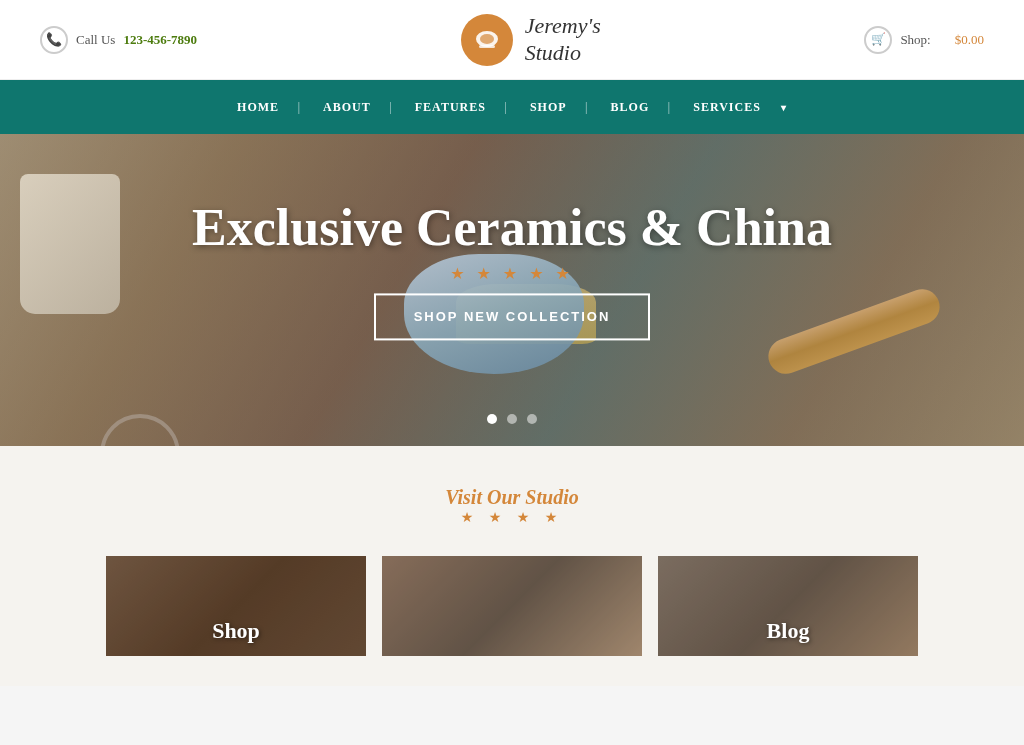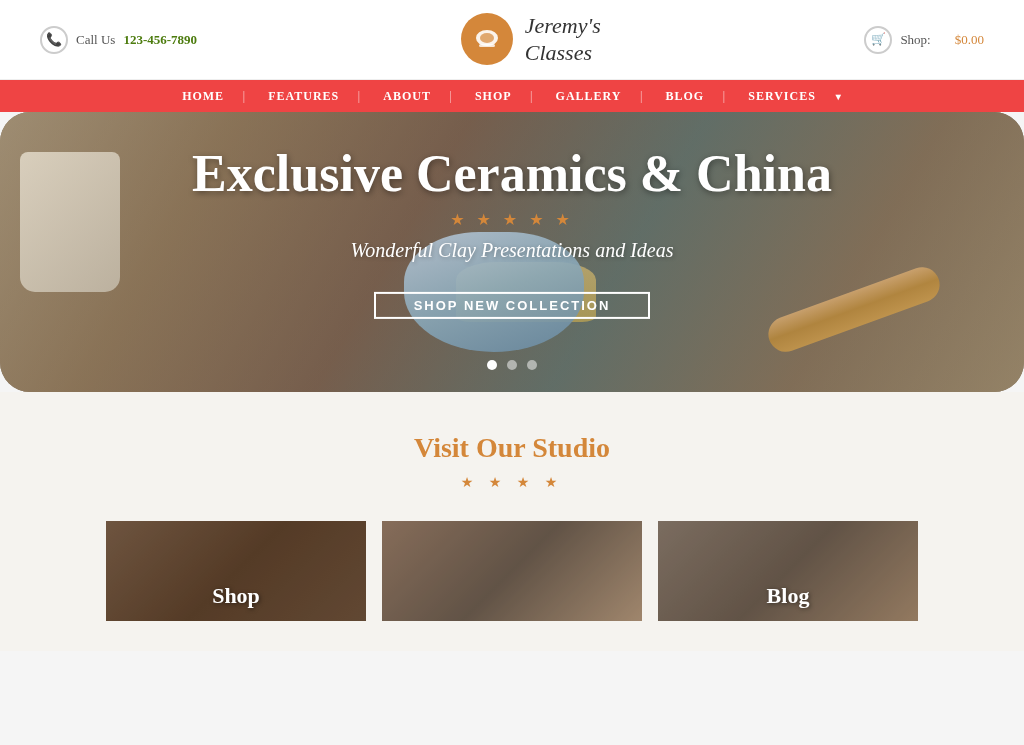--- a/index.html
+++ b/index.html
@@ -29,21 +29,21 @@
       display: flex; align-items: center; justify-content: center;
       color: #888;
       font-size: 13px;
     }
     .header-left .phone-number {
       color: #4d7c0f;
       font-weight: bold;
     }
     .header-center {
       display: flex;
-      align-items: flex-start;
+      align-items: flex-end;
       gap: 12px;
     }
     .logo-circle {
       width: 52px; height: 52px;
       background: #d4873a;
       border-radius: 50%;
       display: flex; align-items: center; justify-content: center;
     }
     .logo-circle svg { width: 30px; height: 30px; fill: white; }
     .logo-text {
@@ -66,22 +66,22 @@
       border: 2px solid #ccc;
       border-radius: 50%;
       display: flex; align-items: center; justify-content: center;
       color: #888;
       font-size: 12px;
     }
     .cart-amount { color: #d4873a; margin-left: 16px; }
 
     
     .nav {
-      background: #ef4444;
-      height: 32px;
+      background: #0f766e;
+      height: 54px;
       display: flex;
       align-items: center;
       justify-content: center;
       gap: 0;
     }
     .nav-item {
       color: #fff;
       font-size: 12px;
       font-weight: bold;
       letter-spacing: 1px;
@@ -105,24 +105,23 @@
       font-weight: 900;
     }
     .nav-services {
       display: flex; align-items: center; gap: 20px;
     }
     .dropdown-arrow { font-size: 10px; }
 
     
     .hero {
       position: relative;
-      height: 280px;
+      height: 312px;
       overflow: hidden;
       background: #7a6a5a;
-      border-radius: 30px;
     }
     .hero-bg {
       width: 100%; height: 100%;
       background: linear-gradient(
         rgba(80,60,40,0.35),
         rgba(80,60,40,0.35)
       ),
       linear-gradient(
         120deg,
         #c8b89a 0%,
@@ -233,21 +232,21 @@
       font-family: 'Georgia', serif;
       font-style: italic;
       font-size: 20px;
       margin-bottom: 30px;
       text-shadow: 1px 1px 4px rgba(0,0,0,0.3);
     }
     .hero-button {
       display: inline-block;
       border: 2px solid #fff;
       color: #fff;
-      padding: 4px 38px;
+      padding: 14px 38px;
       font-size: 13px;
       font-weight: bold;
       letter-spacing: 2px;
       text-transform: uppercase;
       cursor: pointer;
       background: transparent;
       transition: background 0.2s;
     }
 
     .hero-dots {
@@ -267,23 +266,23 @@
     .hero-dot.active { background: #fff; }
 
     
     .visit-section {
       background: #f5f3ef;
       padding: 40px 20px 30px;
       text-align: center;
     }
     .visit-title {
       font-family: 'Georgia', serif;
-      font-size: 28px;
+      font-style: italic;
+      font-size: 20px;
       color: #d4873a;
-      margin-bottom: 10px;
     }
     .visit-stars {
       color: #d4873a;
       font-size: 14px;
       letter-spacing: 6px;
       margin-bottom: 30px;
     }
 
     
     .studio-cards {
@@ -345,37 +344,36 @@
   <div class="header-center">
     <div class="logo-circle">
       <svg viewBox="0 0 30 30" xmlns="http://www.w3.org/2000/svg">
         <ellipse cx="15" cy="14" rx="11" ry="8" fill="white" opacity="0.9"></ellipse>
         <ellipse cx="15" cy="14" rx="7" ry="5" fill="#d4873a" opacity="0.7"></ellipse>
         <rect x="7" y="20" width="16" height="3" rx="1.5" fill="white" opacity="0.8"></rect>
       </svg>
     </div>
     <div class="logo-text">
       <span>Jeremy's</span>
-      <span>Classes</span>
+      <span>Studio</span>
     </div>
   </div>
 
   <div class="header-right">
     <div class="cart-icon">🛒</div>
     <span>Shop:</span>
     <span class="cart-amount">$0.00</span>
   </div>
 </header>
 
 <nav class="nav">
   <a class="nav-item active">HOME</a>
+  <a class="nav-item">ABOUT</a>
   <a class="nav-item">FEATURES</a>
-  <a class="nav-item">ABOUT</a>
   <a class="nav-item">SHOP</a>
-  <a class="nav-item">GALLERY</a>
   <a class="nav-item">BLOG</a>
   <a class="nav-item nav-services">
     <span>SERVICES</span>
     <span class="dropdown-arrow">▾</span>
   </a>
 </nav>
 
 <section class="hero">
   <div class="hero-bg"></div>
 
@@ -383,21 +381,20 @@
     <div class="pottery-hay"></div>
     <div class="pottery-mug"></div>
     <div class="pottery-bowl"></div>
     <div class="pottery-pin"></div>
     <div class="pottery-cutter"></div>
   </div>
 
   <div class="hero-content">
     <h1 class="hero-title">Exclusive Ceramics &amp; China</h1>
     <div class="hero-stars">★ ★ ★ ★ ★</div>
-    <p class="hero-subtitle">Wonderful Clay Presentations and Ideas</p>
     <button class="hero-button">SHOP NEW COLLECTION</button>
   </div>
 
   <div class="hero-dots">
     <div class="hero-dot active"></div>
     <div class="hero-dot"></div>
     <div class="hero-dot"></div>
   </div>
 </section>
 

